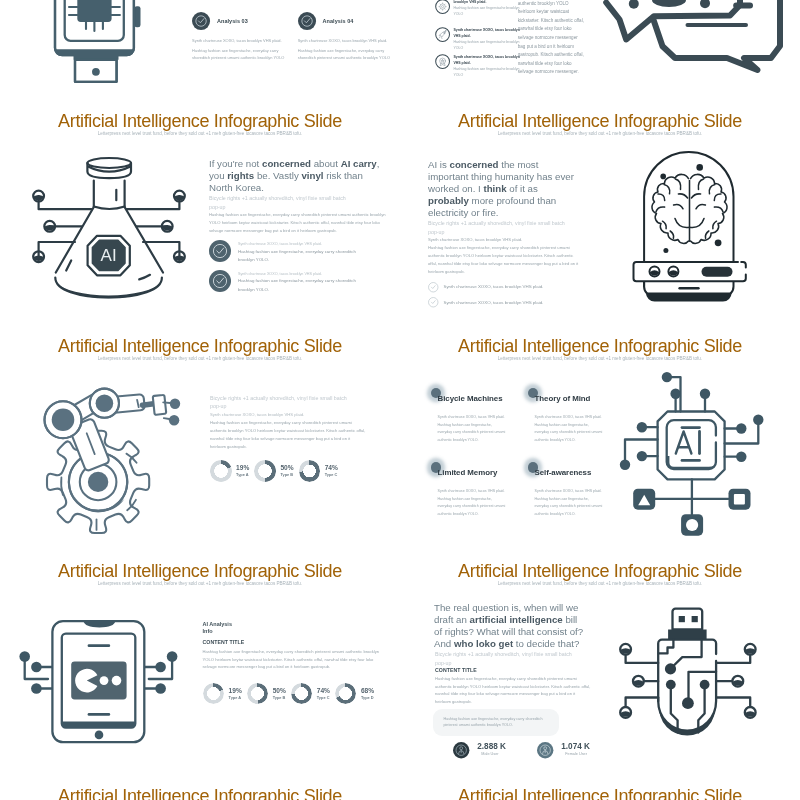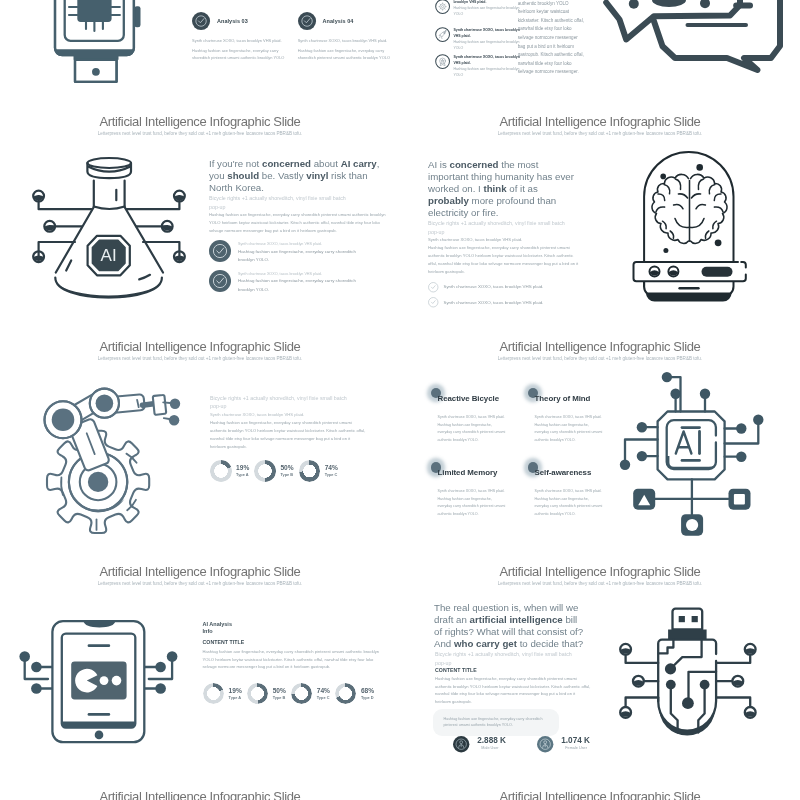--- a/index.html
+++ b/index.html
@@ -7,21 +7,21 @@
        font-family:"Liberation Sans",sans-serif;
        -webkit-font-smoothing:antialiased;color:#495a63;}
   *{box-sizing:border-box;}
 
   .gallery{position:absolute;left:0;top:-125px;width:800px;}
   .row{display:flex;width:800px;height:225px;}
   .slide{position:relative;width:400px;height:225px;background:#fff;overflow:hidden;}
 
   
   .sh{position:absolute;left:0;right:0;top:13.6px;text-align:center;}
-  .sh .t{font-size:13px;font-weight:400;color:#737373;letter-spacing:-.35px;line-height:15px;white-space:nowrap;}
+  .sh .t{font-size:18px;font-weight:400;color:#a16207;letter-spacing:-.35px;line-height:15px;white-space:nowrap;}
   .sh .s{font-size:4.6px;color:#a8b3ba;line-height:7px;margin-top:1.5px;letter-spacing:-.005px;white-space:nowrap;}
 
   
   .hl{font-size:9.7px;line-height:12.1px;color:#72828c;font-weight:400;letter-spacing:0;}
   .hl b{font-weight:700;color:#4c5b65;}
   .sub{font-size:5.3px;line-height:8.3px;color:#c0c8ce;}
   .body-sm{font-size:4.15px;line-height:8.1px;color:#9aa6ad;}
   .body-xs{font-size:3.5px;line-height:5.6px;color:#b0bac0;}
 
   svg{display:block;overflow:visible;}
@@ -98,21 +98,21 @@
   .s7-body{margin-top:2.5px;width:177px;line-height:7.7px;}
   .s7-donuts{display:flex;gap:4.8px;margin-top:11.5px;}
 
   
   .s8-left{position:absolute;left:34px;top:52px;width:150px;}
   .s8-sub{margin-top:0px;width:140px;margin-left:1px;}
   .s8-ct{font-size:5.2px;font-weight:700;color:#3f4e57;letter-spacing:.07px;margin-top:0px;margin-left:1px;}
   .s8-body{margin-top:2px;margin-left:1px;width:157px;line-height:7.7px;}
   .s8-card{margin-top:3.5px;margin-left:-1px;width:126px;background:#f3f5f6;border-radius:9px;padding:6.5px 10.5px;}
   .s8-card span{display:block;font-size:3.7px;line-height:6.7px;color:#9aa6ad;}
-  .s8-stats{display:flex;gap:31px;margin-left:-1px;padding-left:20px;}
+  .s8-stats{display:flex;gap:31px;margin-top:6px;margin-left:-1px;padding-left:20px;}
   .st{display:flex;align-items:center;gap:7.9px;}
   .st-ico{display:block;width:16.4px;height:16.4px;border-radius:50%;flex:0 0 16.4px;}
   .st-txt b{display:block;font-size:8.2px;font-weight:700;color:#42525b;line-height:9.8px;white-space:nowrap;}
   .st-txt i{display:block;font-size:3.8px;font-style:normal;color:#9aa6ad;line-height:5px;white-space:nowrap;margin-left:4px;}
   .s8-icon{position:absolute;left:212px;top:48px;}
 </style>
 </head>
 <body>
 
 <div class="gallery">
@@ -286,21 +286,21 @@
   <path d="M46.2 110.5 L41.2 120.5"></path>
   <path d="M125 124.8 q-5.2 3.1 -10.8 4.6"></path>
   <g>
   <path d="M62.6 95.8 L72 85.8 L95.4 85.8 L104.8 95.8 L104.8 115.2 L95.4 125.3 L72 125.3 L62.6 115.2 Z"></path>
   <path d="M67.4 97.6 L74.4 90.3 L93 90.3 L100 97.6 L100 113.3 L93 120.6 L74.4 120.6 L67.4 113.3 Z" fill="#37474f" stroke="#37474f" stroke-width="1.5"></path>
   <text x="83.6" y="111" text-anchor="middle" font-family="Liberation Sans, sans-serif" font-size="17" fill="#e8eef1" stroke="none">AI</text>
   </g>
 </svg>
         </div>
       <div class="s3-right">
-        <div class="hl">If you're not <b>concerned</b> about <b>AI carry</b>, you <b>should</b> be. Vastly <b>vinyl</b> risk than North Korea.</div>
+        <div class="hl">If you're not <b>concerned</b> about <b>AI carry</b>, you <b>rights</b> be. Vastly <b>vinyl</b> risk than North Korea.</div>
         <div class="sub s3-sub">Bicycle rights +1 actually shoreditch, vinyl fixie small batch pop-up</div>
         <div class="body-sm s3-body">Hashtag fashion axe fingerstache, everyday carry shoreditch pinterest umami authentic brooklyn YOLO heirloom keytar waistcoat kickstarter. Kitsch authentic offal, narwhal tilde etsy four loko selvage normcore messenger bag put a bird on it heirloom gastropub.</div>
         <div class="s3-check">
           <span class="s3-cico">
               <svg viewBox="0 0 24 24" width="22" height="22">
                 <circle cx="12" cy="12" r="12" fill="#4e636e"></circle>
                 <circle cx="12" cy="12" r="7.2" fill="none" stroke="#cfd8dd" stroke-width="1"></circle>
                 <path d="M8.5 11.9 L11.1 14.5 L16 8.7" fill="none" stroke="#cfd8dd" stroke-width="1" stroke-linecap="round" stroke-linejoin="round"></path>
               </svg>
             </span>
@@ -479,21 +479,21 @@
 
     <div class="slide">
       <div class="sh">
         <div class="t">Artificial Intelligence Infographic Slide</div>
         <div class="s">Letterpress next level trust fund, before they sold out +1 meh gluten-free locavore tacos PBR&amp;B tofu.</div>
       </div>
       <div class="s6-grid">
         <div class="s6-cell">
           <div class="s6-h">
               <span class="s6-dot"></span>
-              <span class="s6-t">Reactive Bicycle</span>
+              <span class="s6-t">Bicycle Machines</span>
             </div>
           <div class="s6-b">Synth chartreuse XOXO, tacos VHS plaid. Hashtag fashion axe fingerstache, everyday carry shoreditch pinterest umami authentic brooklyn YOLO.</div>
         </div>
         <div class="s6-cell">
           <div class="s6-h">
               <span class="s6-dot"></span>
               <span class="s6-t">Theory of Mind</span>
             </div>
           <div class="s6-b">Synth chartreuse XOXO, tacos VHS plaid. Hashtag fashion axe fingerstache, everyday carry shoreditch pinterest umami authentic brooklyn YOLO.</div>
         </div>
@@ -648,21 +648,21 @@
         </div>
       </div>
     </div>
 
     <div class="slide">
       <div class="sh">
         <div class="t">Artificial Intelligence Infographic Slide</div>
         <div class="s">Letterpress next level trust fund, before they sold out +1 meh gluten-free locavore tacos PBR&amp;B tofu.</div>
       </div>
       <div class="s8-left">
-        <div class="hl">The real question is, when will we draft an <b>artificial intelligence</b> bill of rights? What will that consist of? And <b>who carry get</b> to decide that?</div>
+        <div class="hl">The real question is, when will we draft an <b>artificial intelligence</b> bill of rights? What will that consist of? And <b>who loko get</b> to decide that?</div>
         <div class="sub s8-sub">Bicycle rights +1 actually shoreditch, vinyl fixie small batch pop-up</div>
         <div class="s8-ct">CONTENT TITLE</div>
         <div class="body-sm s8-body">Hashtag fashion axe fingerstache, everyday carry shoreditch pinterest umami authentic brooklyn YOLO heirloom keytar waistcoat kickstarter. Kitsch authentic offal, narwhal tilde etsy four loko selvage normcore messenger bag put a bird on it heirloom gastropub.</div>
         <div class="s8-card">
             <span>Hashtag fashion axe fingerstache, everyday carry shoreditch pinterest umami authentic brooklyn YOLO.</span>
           </div>
         <div class="s8-stats">
           <div class="st">
             <span class="st-ico">
                 <svg viewBox="0 0 24 24" width="16.4" height="16.4">

